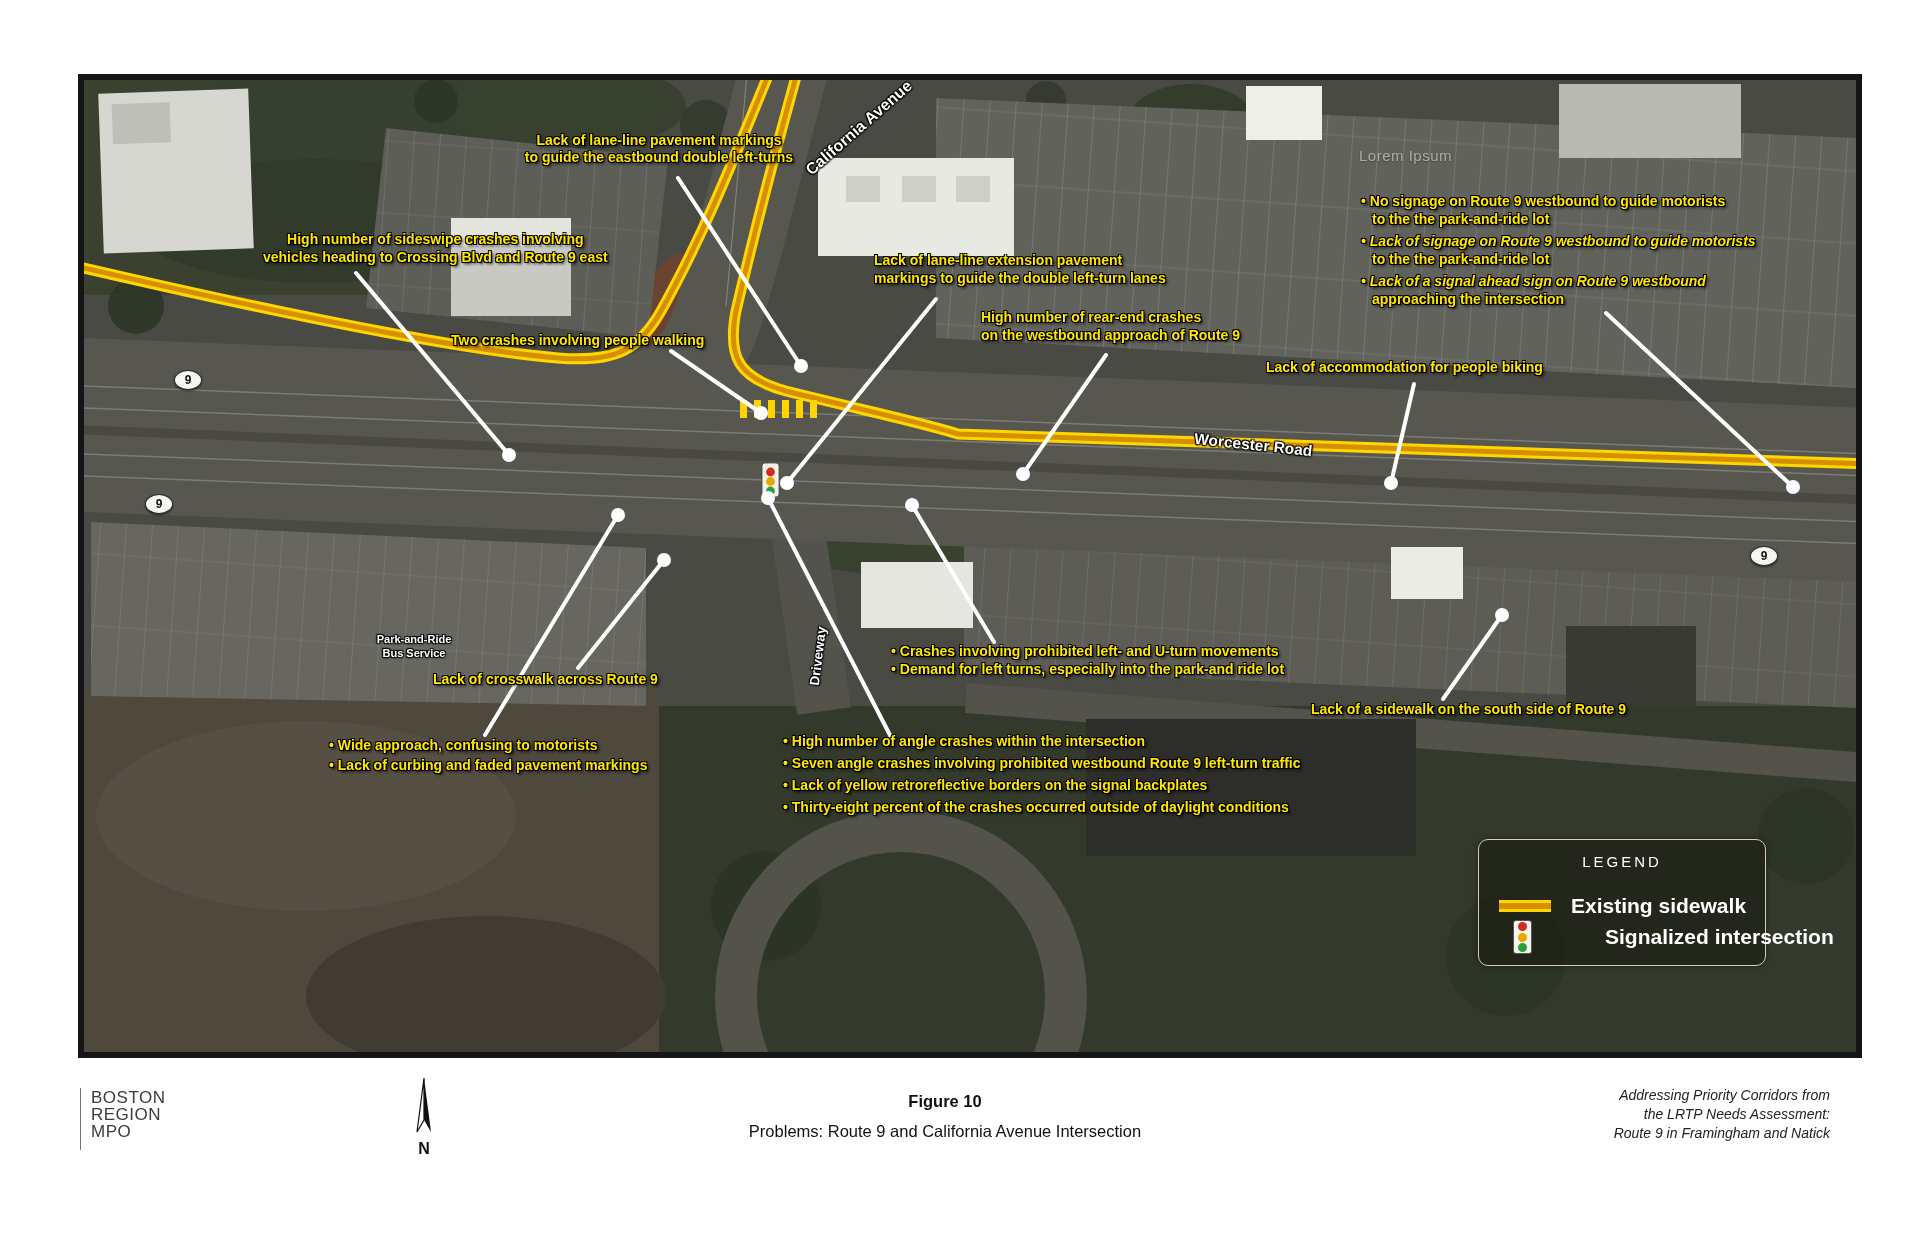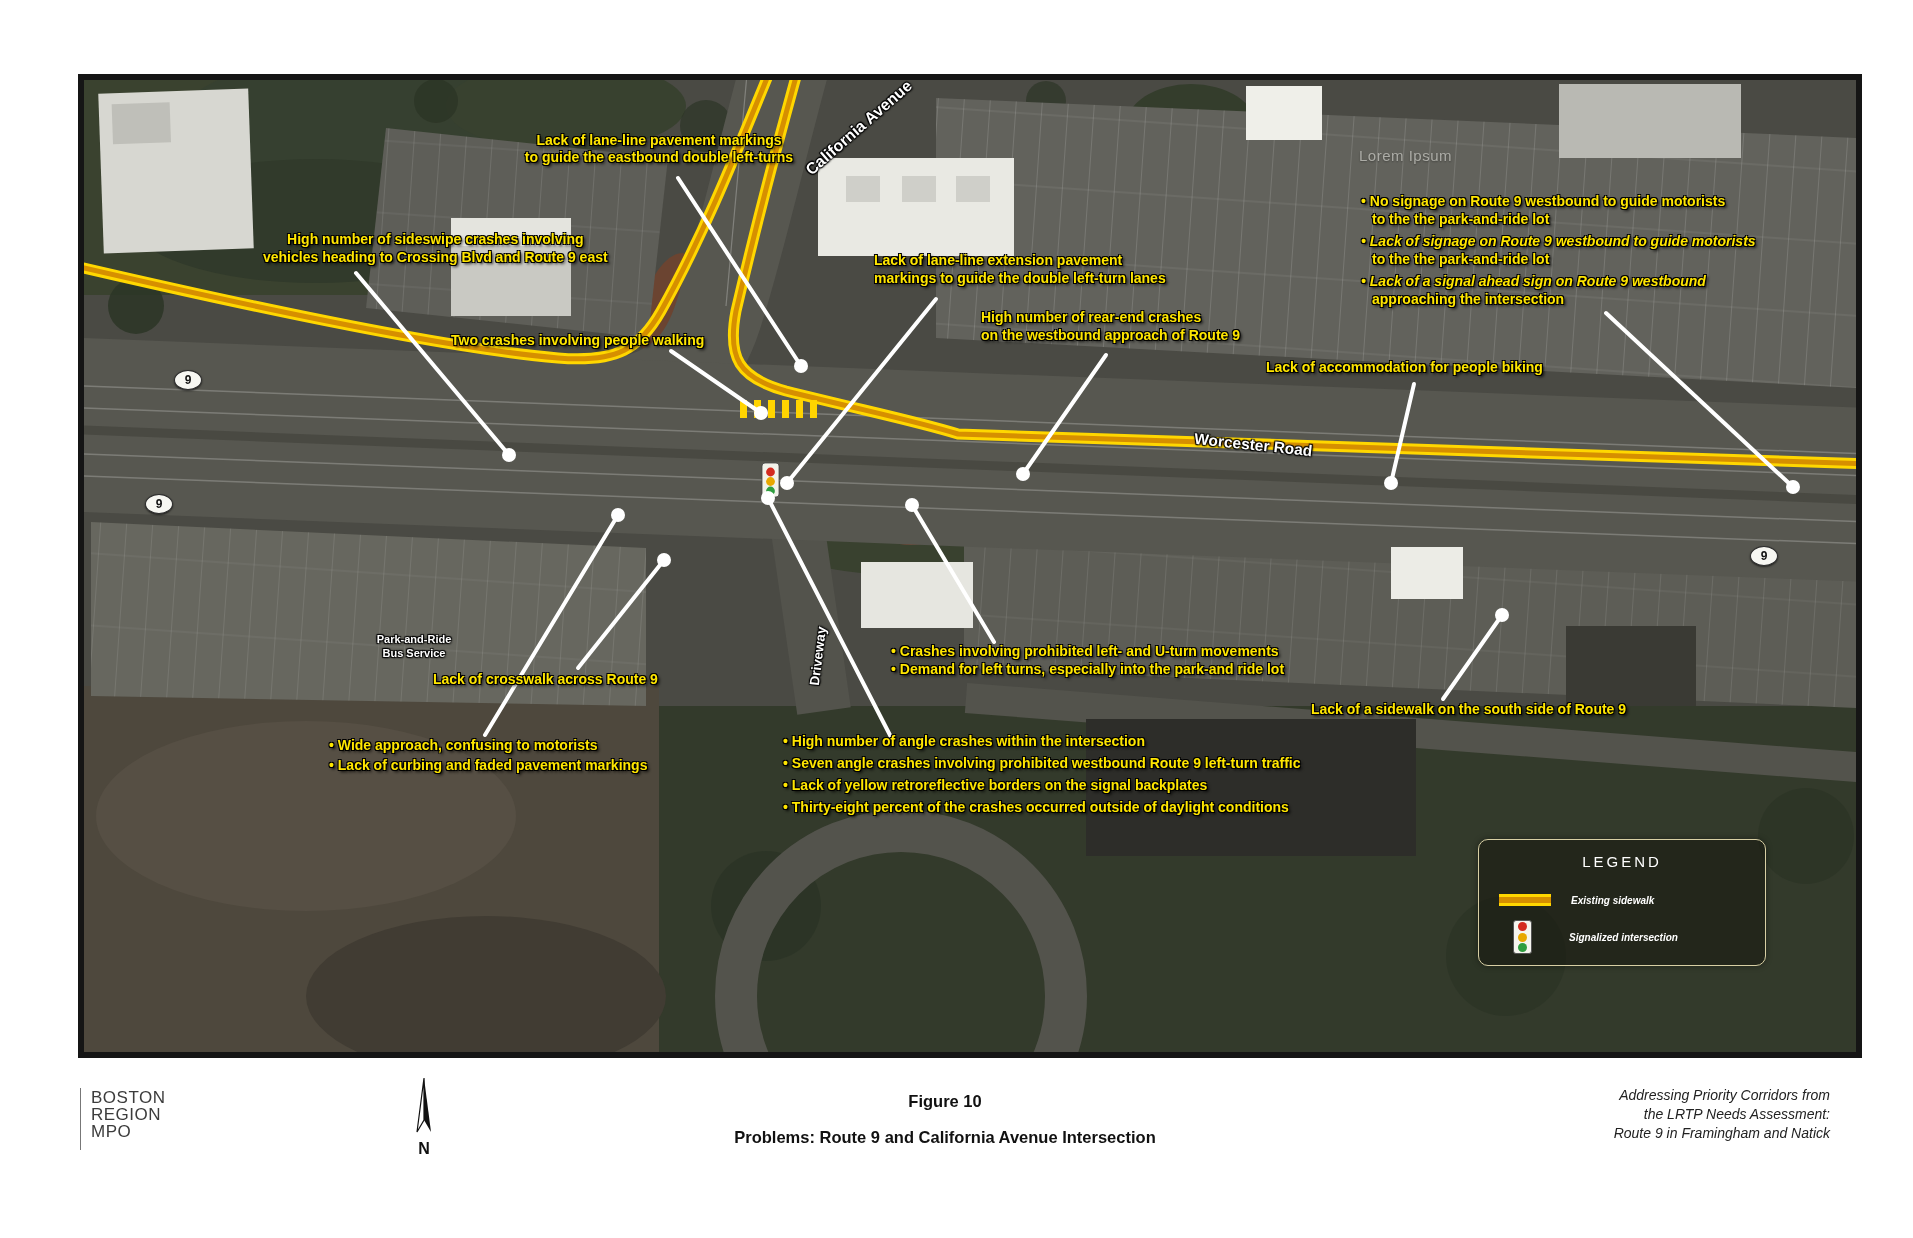--- a/index.html
+++ b/index.html
@@ -32,39 +32,39 @@
   .shield{position:absolute;width:26px;height:18px;background:#f7f7f2;border:1px solid #2b2b2b;
           border-radius:50%;display:flex;align-items:center;justify-content:center;
           font-size:12px;font-weight:bold;color:#111;box-shadow:0 1px 2px rgba(0,0,0,.6);}
   
   .legend{position:absolute;left:1394px;top:759px;width:288px;height:127px;box-sizing:border-box;
           background:rgba(24,24,16,.58);border:1.5px solid #d8cfa4;border-radius:10px;
           color:#fff;box-shadow:0 0 6px rgba(0,0,0,.4);}
   .legend-title{text-align:center;margin-top:13px;font-size:15px;letter-spacing:3px;color:#fff;}
   .legend-row{position:absolute;left:20px;display:flex;align-items:center;}
   .legend-row.r1{top:54px;}
-  .legend-row.r2{top:80px;}
+  .legend-row.r2{top:80px;gap:36px;}
   .swatch-sidewalk{width:52px;height:12px;box-sizing:border-box;background:#d68f00;
                    border-top:3px solid #ffd700;border-bottom:3px solid #ffd700;margin-right:20px;}
   .swatch-signal{width:17px;height:32px;background:#f5f5ee;border:1px solid #555;border-radius:3px;
                  display:flex;flex-direction:column;align-items:center;justify-content:space-evenly;
                  margin-left:14px;margin-right:38px;}
   .swatch-signal i{display:block;width:9px;height:9px;border-radius:50%;}
   .swatch-signal .r{background:#d42b20;} .swatch-signal .a{background:#e8a800;} .swatch-signal .g{background:#2f9e3f;}
-  .legend-label{font-size:10px;font-weight:bold;white-space:nowrap;font-style:italic;}
+  .legend-label{font-size:21px;font-weight:bold;white-space:nowrap;}
   .legend-row.r2 .legend-label{position:relative;left:-1px;}
   
   .footer{position:absolute;left:0;top:1058px;width:1913px;height:180px;background:#fff;}
   .org-rule{position:absolute;left:80px;top:30px;width:1px;height:62px;background:#777;}
   .org{position:absolute;left:91px;top:31px;font-size:17px;line-height:17px;color:#3c3c3c;letter-spacing:.5px;}
   .north{position:absolute;left:404px;top:18px;width:40px;height:84px;text-align:center;}
   .north .n-label{font-size:16px;font-weight:bold;color:#111;margin-top:-2px;}
   .fig-title{position:absolute;left:460px;top:34px;width:970px;text-align:center;color:#111;}
   .fig-title .l1{font-size:16.5px;font-weight:bold;}
-  .fig-title .l2{font-size:16.5px;font-weight:bold;margin-top:17px;}
+  .fig-title .l2{font-size:16.5px;font-weight:normal;margin-top:11px;}
   .source{position:absolute;right:83px;top:28px;text-align:right;font-style:italic;
           font-size:14px;line-height:19px;color:#222;}
 </style>
 </head>
 <body>
 
 <div class="page">
 
   <div class="map">
 

